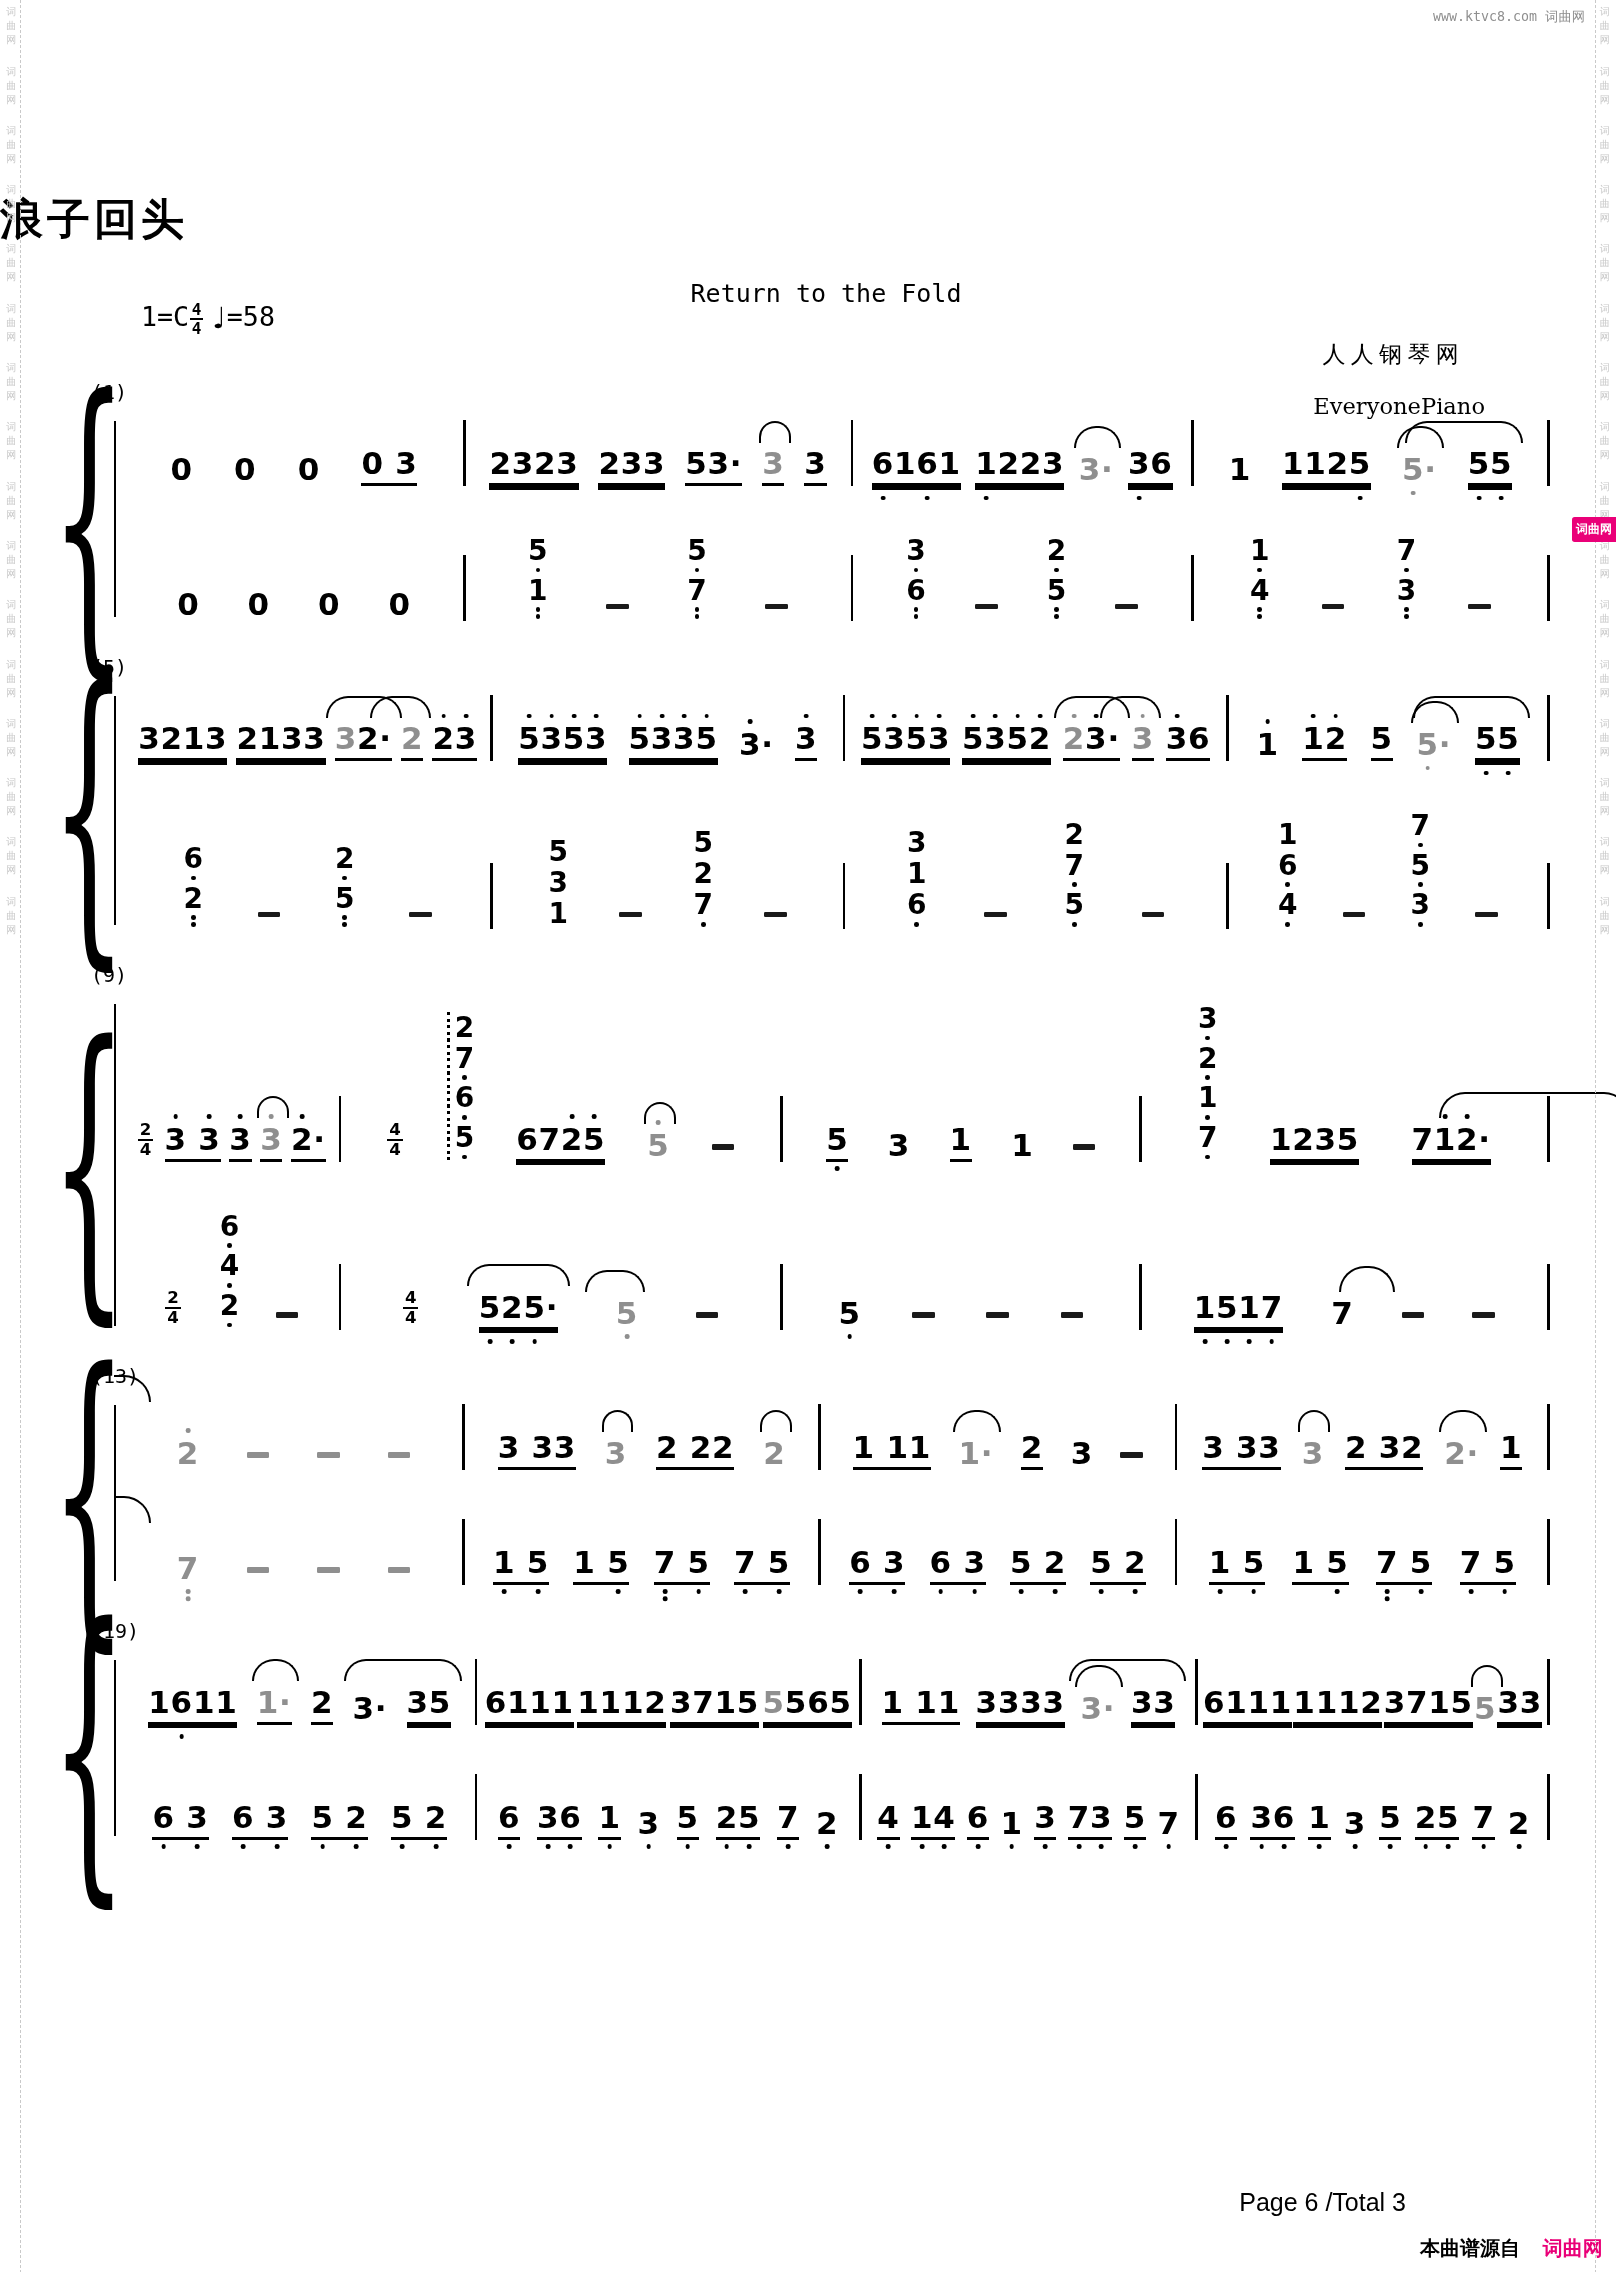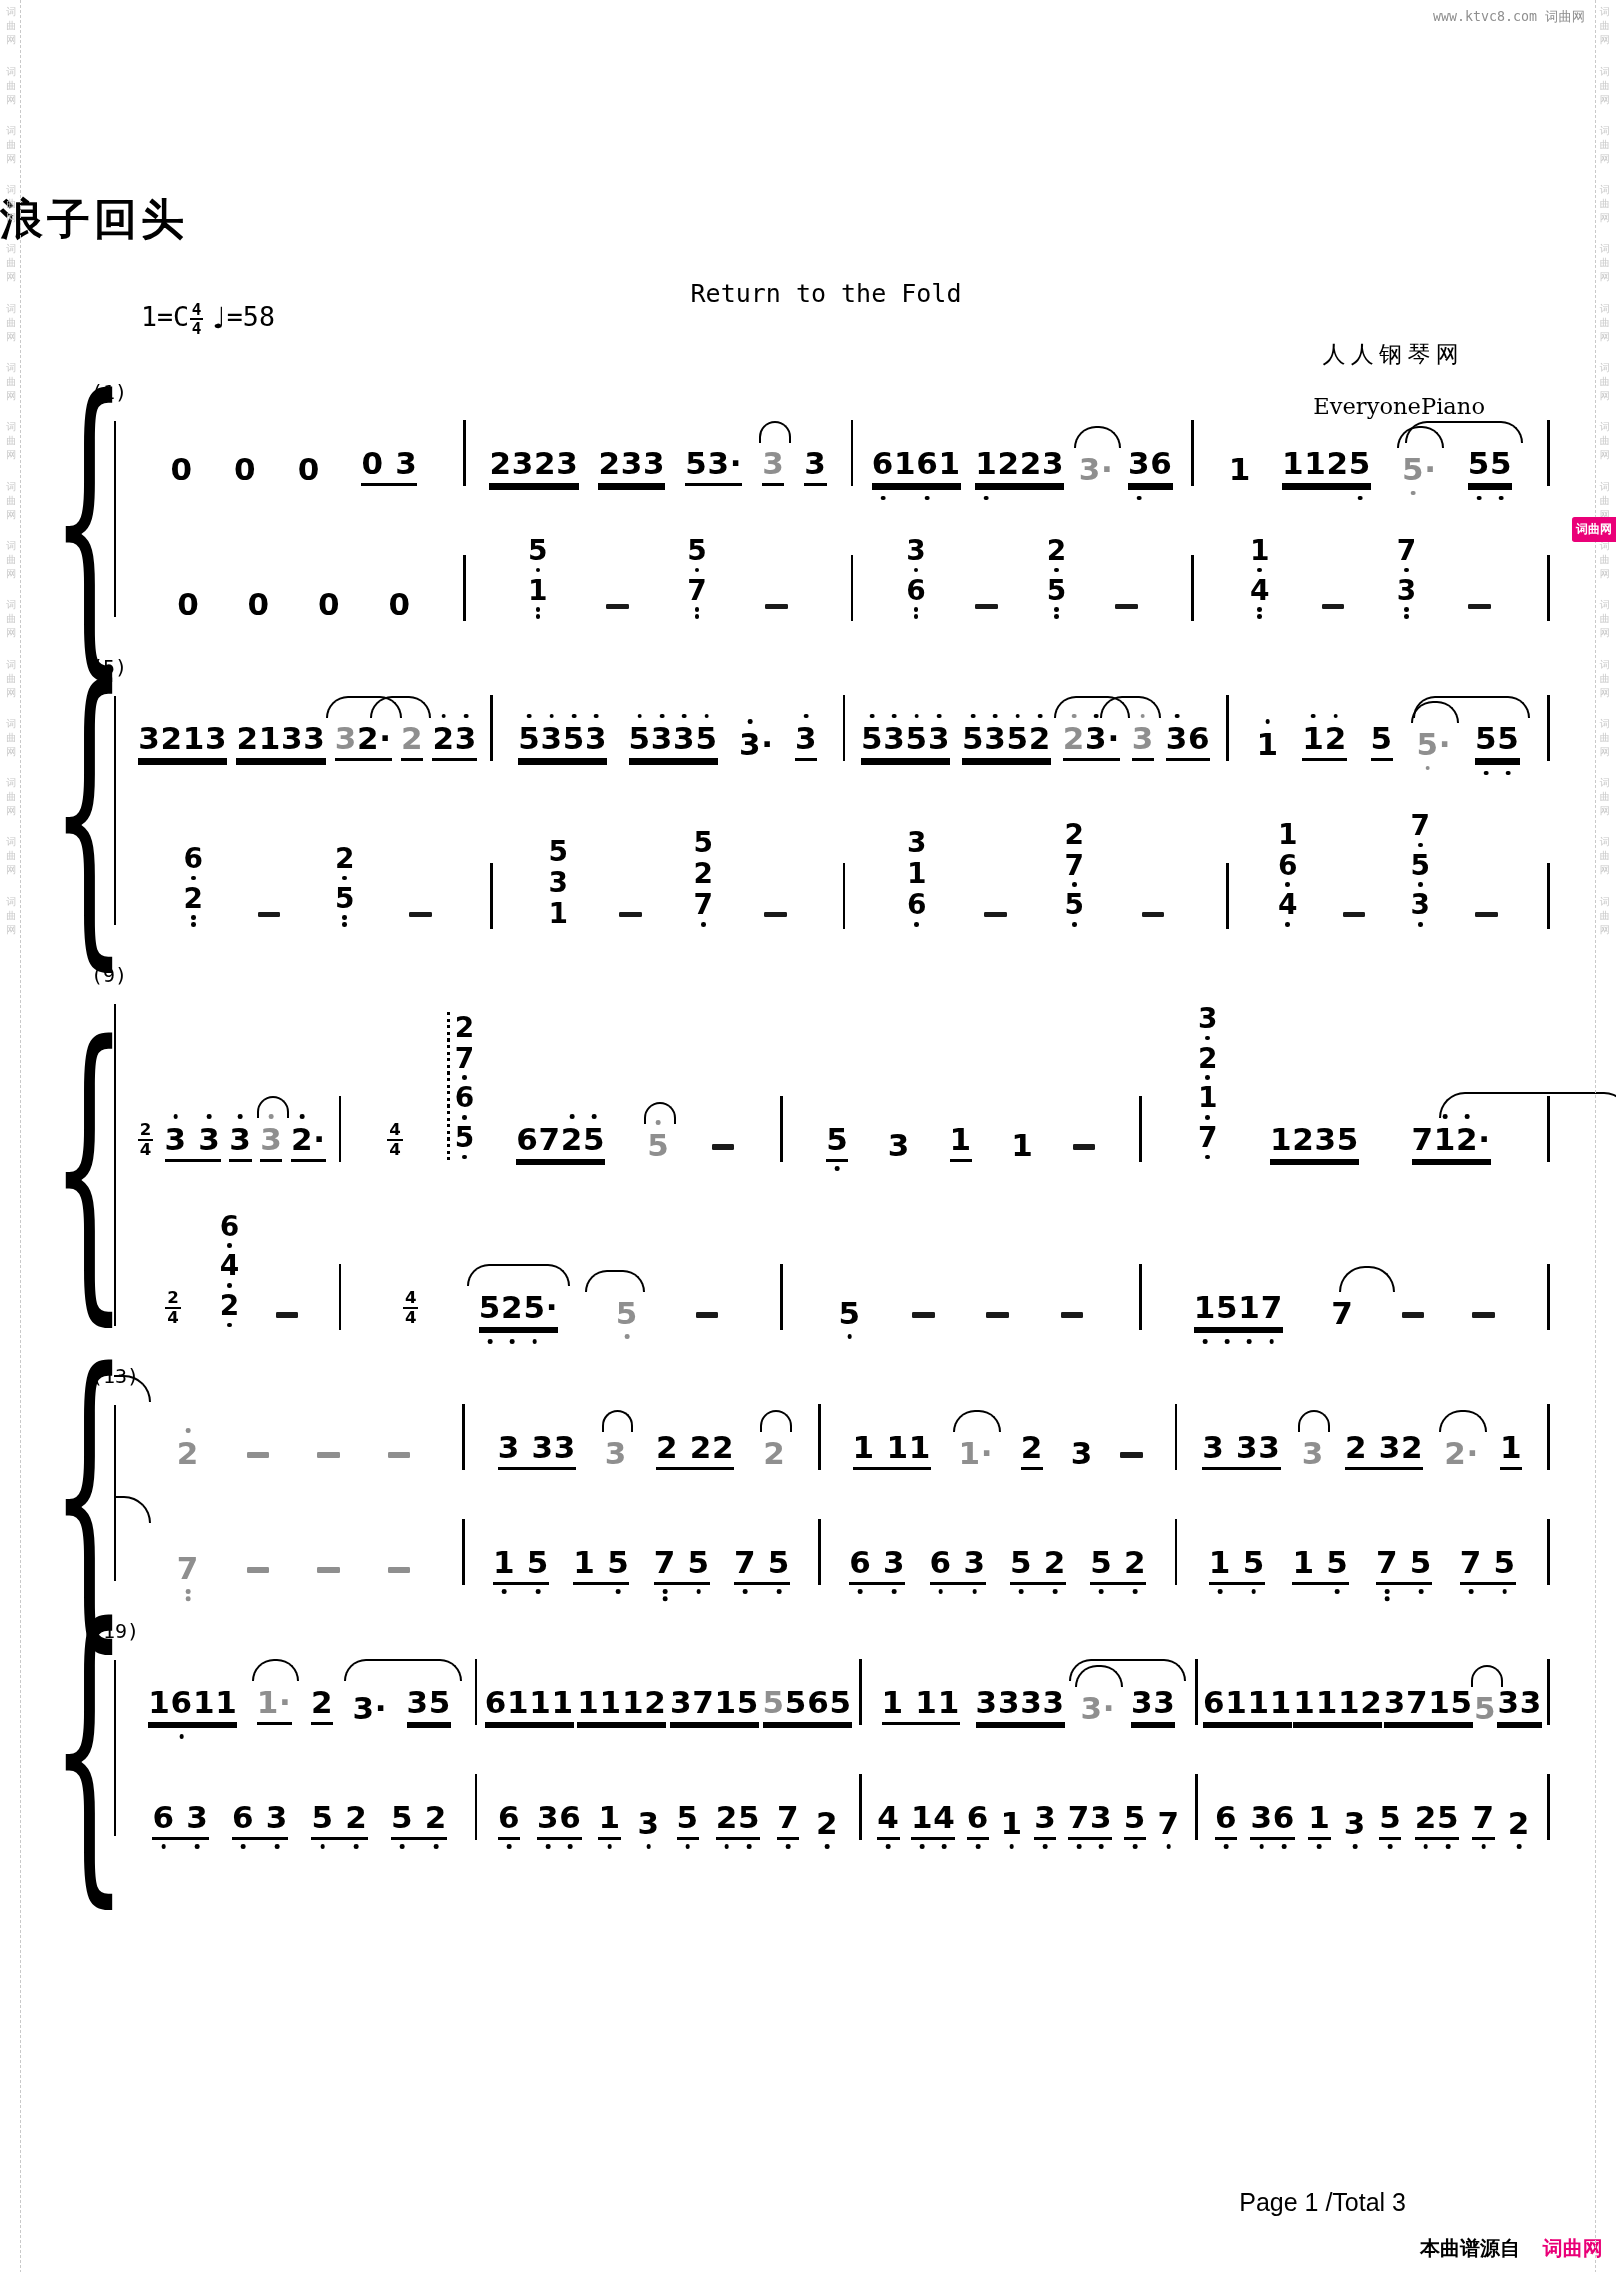--- a/index.html
+++ b/index.html
@@ -819,17 +819,17 @@
           <span class="tok"><span class="digits u1"><span class="ch">2<i class="ddb"></i></span><span class="ch">5<i class="ddb"></i></span></span></span>
           <span class="tok"><span class="digits u1"><span class="ch">7<i class="ddb"></i></span></span></span>
           <span class="tok"><span class="digits"><span class="ch">2<i class="ddb"></i></span></span></span>
         </span>
         <span class="bar"></span>
       </div>
     </div>
   </div>
 
 <div class="side-badge">词曲网</div>
-<div class="footer-page">Page 1 /Total 3</div>
+<div class="footer-page">Page 6 /Total 3</div>
 <div class="footer-src">
   <span>本曲谱源自</span><span class="pink">词曲网</span>
 </div>
 
 
 </body></html>

